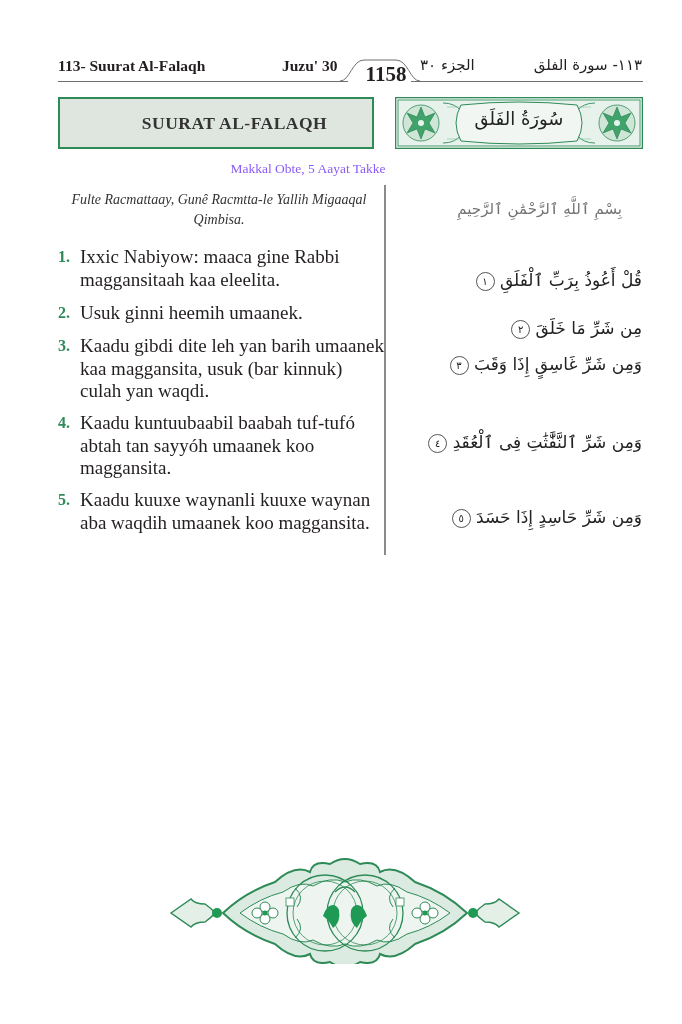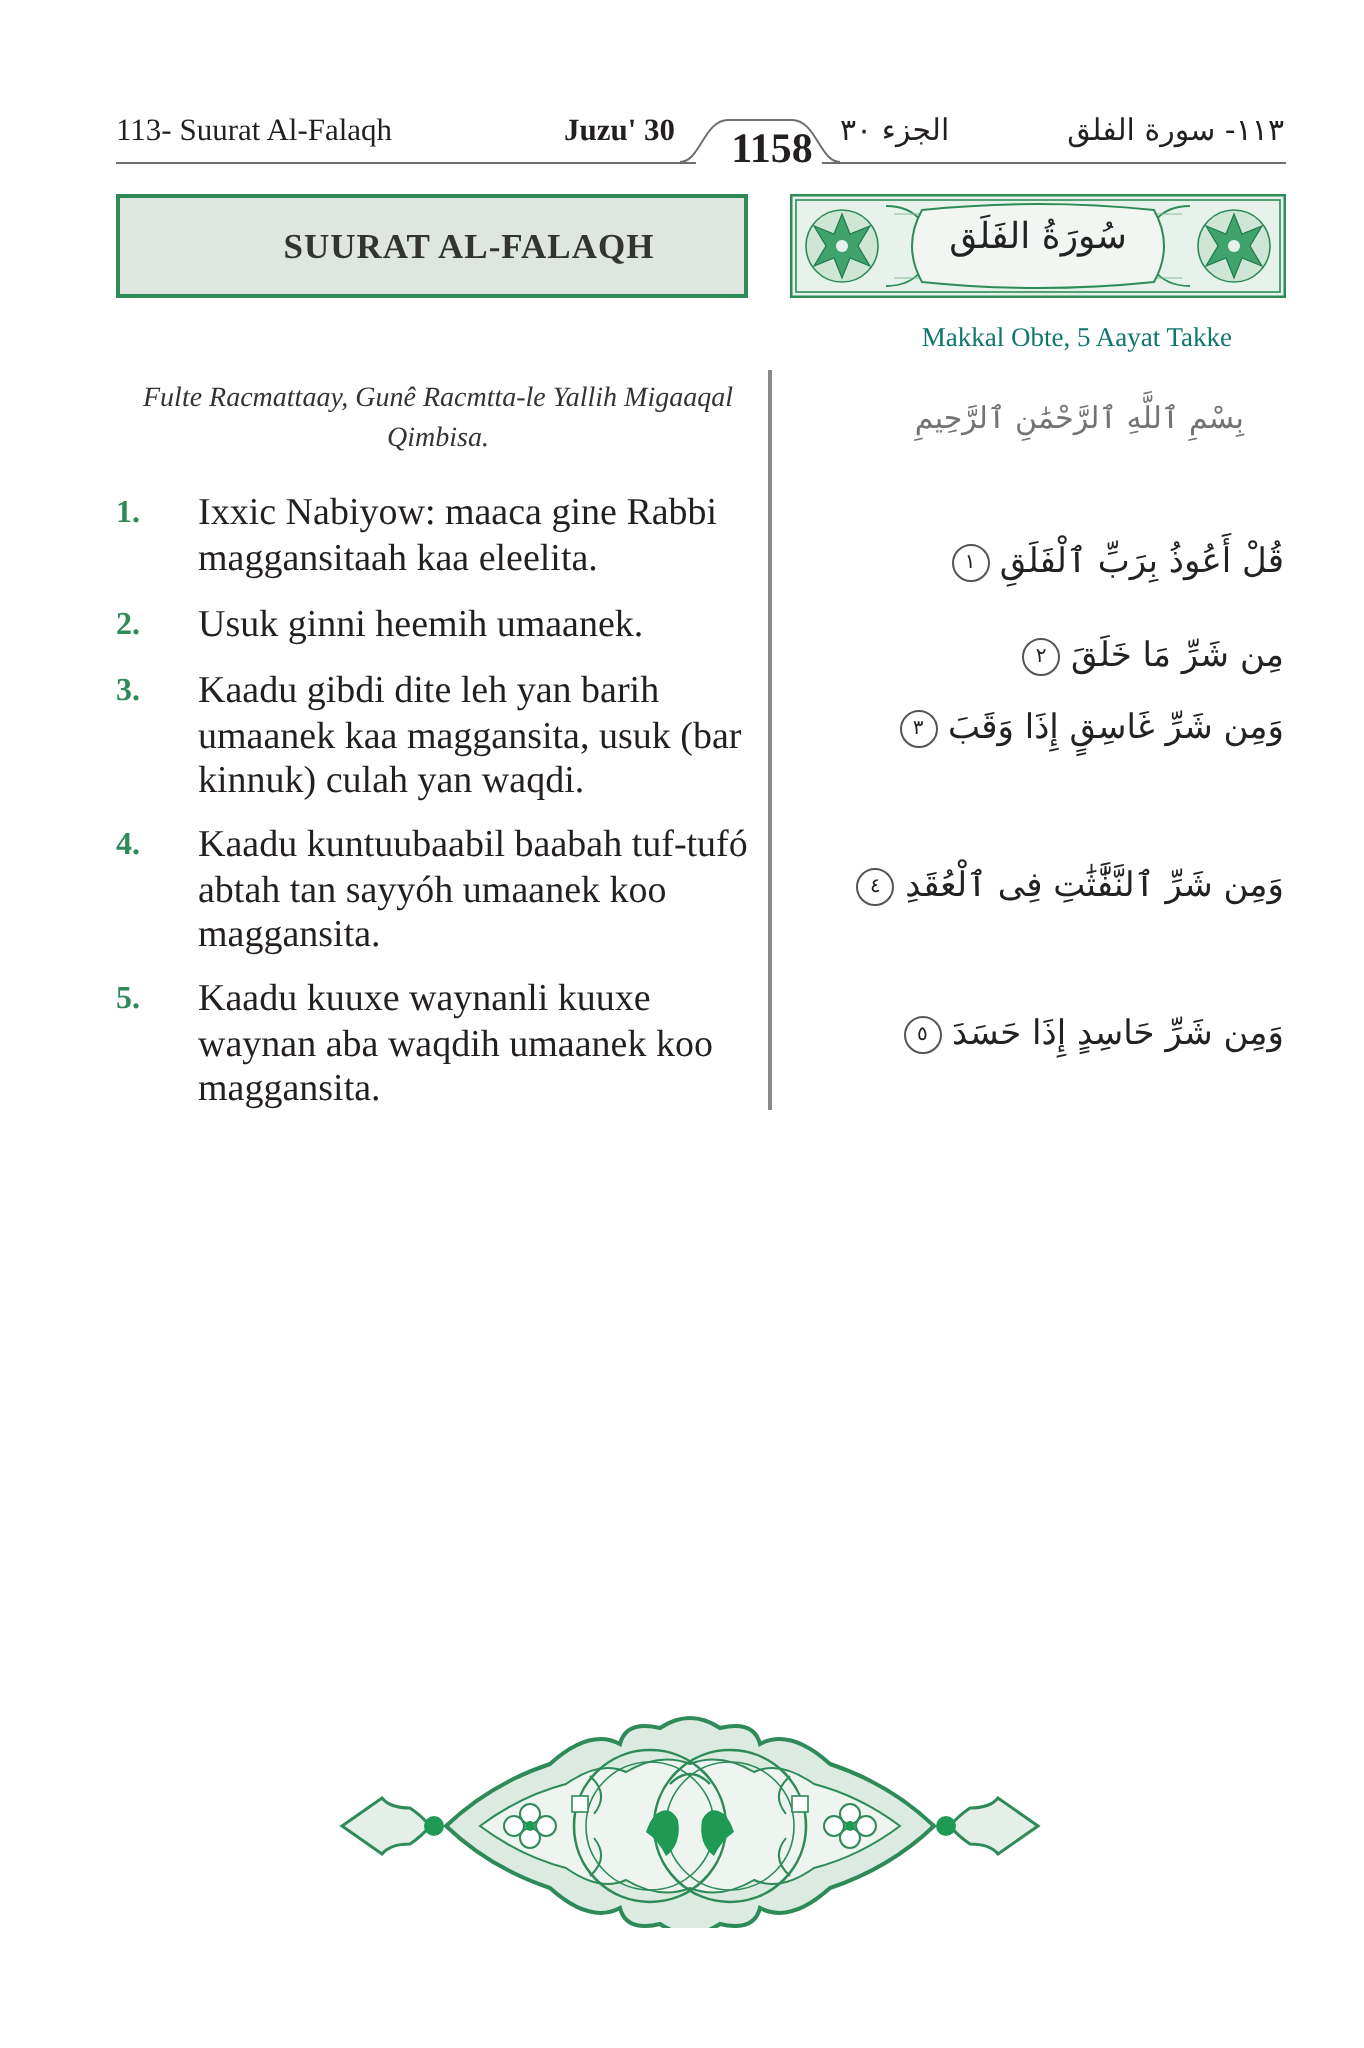--- a/index.html
+++ b/index.html
@@ -1,48 +1,48 @@
 <!DOCTYPE html>
 <html><head>
 <meta charset="utf-8">
 <style>
   html, body { margin:0; padding:0; }
   body { width:682px; height:1024px; background:#ffffff; position:relative; overflow:hidden;
          font-family:"Liberation Serif", serif; color:#231f20; }
 
   
-  .hdr-left { position:absolute; left:58px; top:57px; font-size:15.5px; font-weight:normal; }
+  .hdr-left { position:absolute; left:58px; top:57px; font-size:15.5px; font-weight:bold; }
   .hdr-juzu { position:absolute; left:282px; top:57px; font-size:15.5px; font-weight:bold; }
   .hdr-line-left { position:absolute; left:58px; top:81px; width:290px; height:1px; background:#6d6e71; }
   .hdr-line-right { position:absolute; left:411px; top:81px; width:232px; height:1px; background:#6d6e71; }
   .tab-svg { position:absolute; left:340px; top:57px; }
   .hdr-page { position:absolute; left:346px; top:62px; width:80px; text-align:center; font-size:21px; font-weight:bold; }
   .hdr-ar-juz { position:absolute; left:420px; top:56px; font-size:15px; direction:rtl; font-family:"DejaVu Sans", sans-serif; }
   .hdr-ar-surah { position:absolute; right:40px; top:56px; font-size:15px; direction:rtl; font-family:"DejaVu Sans", sans-serif; }
 
   
   .title-box { position:absolute; left:58px; top:97px; width:316px; height:52px; box-sizing:border-box;
                background:#dfe6e0; border:2px solid #2e8b57; display:flex; align-items:center; justify-content:center; }
   .title-box span { font-size:17.5px; font-weight:bold; letter-spacing:0.5px; color:#333;margin-left:37px; }
 
   
   .ar-title { position:absolute; left:395px; top:97px; width:248px; height:52px; }
   .ar-title-text { position:absolute; left:445px; top:100px; width:148px; height:36px; display:flex; align-items:center; justify-content:center;
                    font-family:"DejaVu Sans", sans-serif; font-size:18px; direction:rtl; color:#222; }
 
-  .revelation { position:absolute; left:0; width:616px; top:161px; text-align:right; font-size:13.5px; color:#0f766e; }
+  .revelation { position:absolute; left:0; width:616px; top:161px; text-align:center; font-size:13.5px; color:#8b5cf6; }
 
   
   .divider { position:absolute; left:384px; top:185px; width:1.5px; height:370px; background:#8a8a8a; }
 
   .basmala-trans { position:absolute; left:58px; top:190px; width:322px; text-align:center; font-style:italic; font-size:14px; line-height:20px; color:#333; }
 
   .verse { position:absolute; left:58px; width:330px; font-size:19px; line-height:22.5px; }
   .verse .num { position:absolute; left:0; top:0; color:#2e8b57; font-weight:bold; font-size:16px; }
-  .verse .txt { display:block; margin-left:41px; }
+  .verse .txt { display:block; margin-left:22px; }
 
   .ar { position:absolute; right:40px; direction:rtl; font-family:"DejaVu Sans", sans-serif; font-size:17px; color:#222; white-space:nowrap;margin-top:20px; }
   .ar .marker { display:inline-block; width:17px; height:17px; border:1.5px solid #555; border-radius:50%; font-size:10px; text-align:center; line-height:17px; margin-left:4px; vertical-align:middle; }
   .basmala-ar { position:absolute; right:60px; top:200px; direction:rtl; font-family:"DejaVu Sans", sans-serif; font-size:15px; color:#737373; }
 
   .bottom-ornament { position:absolute; left:165px; top:852px; }
 </style>
 </head>
 <body>
 

